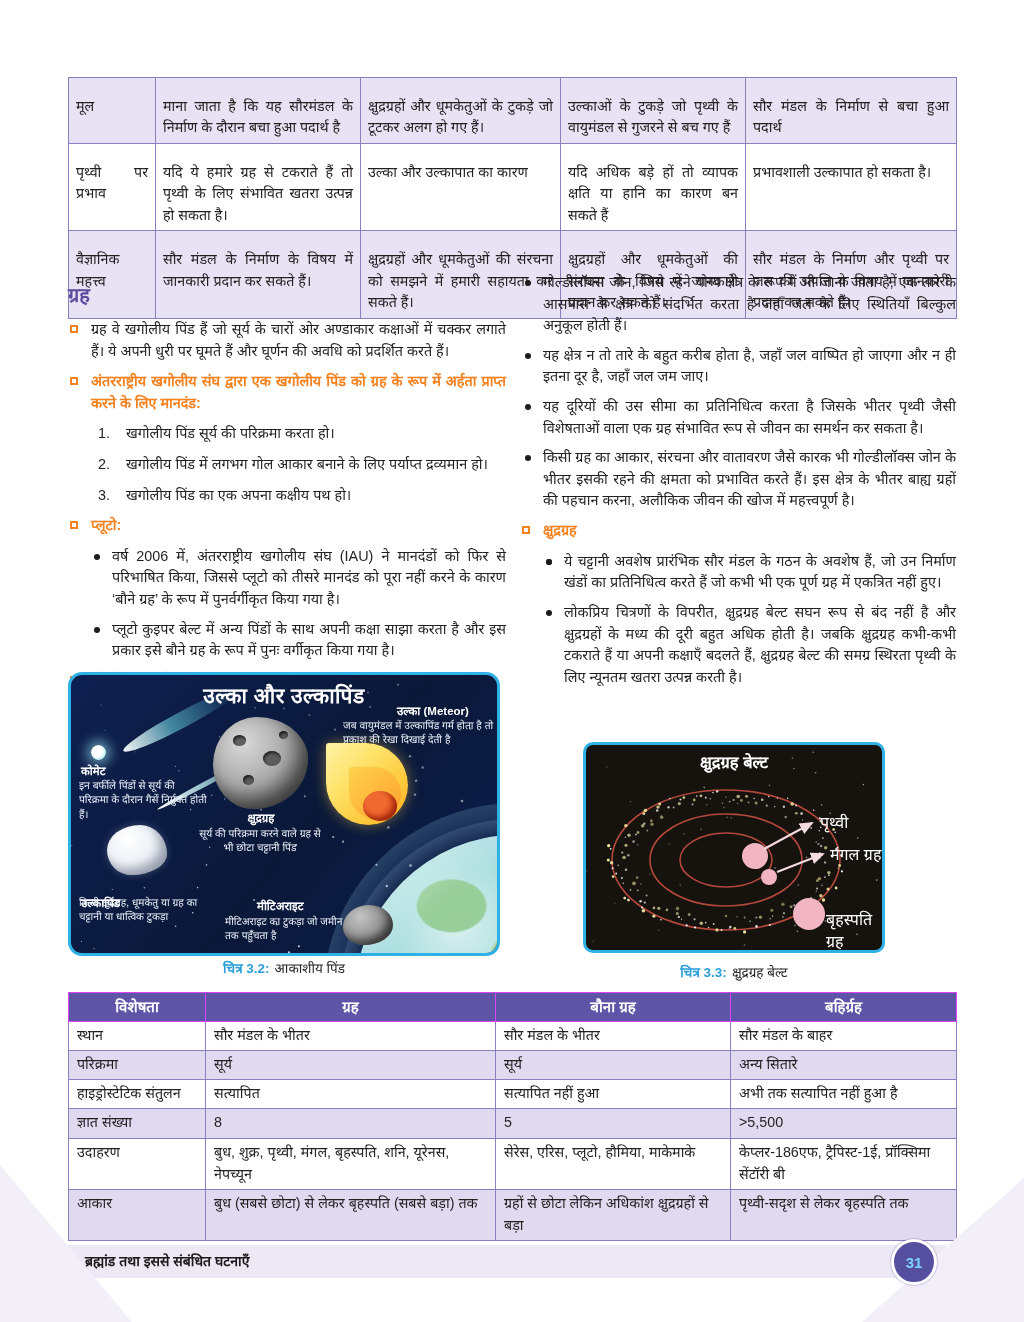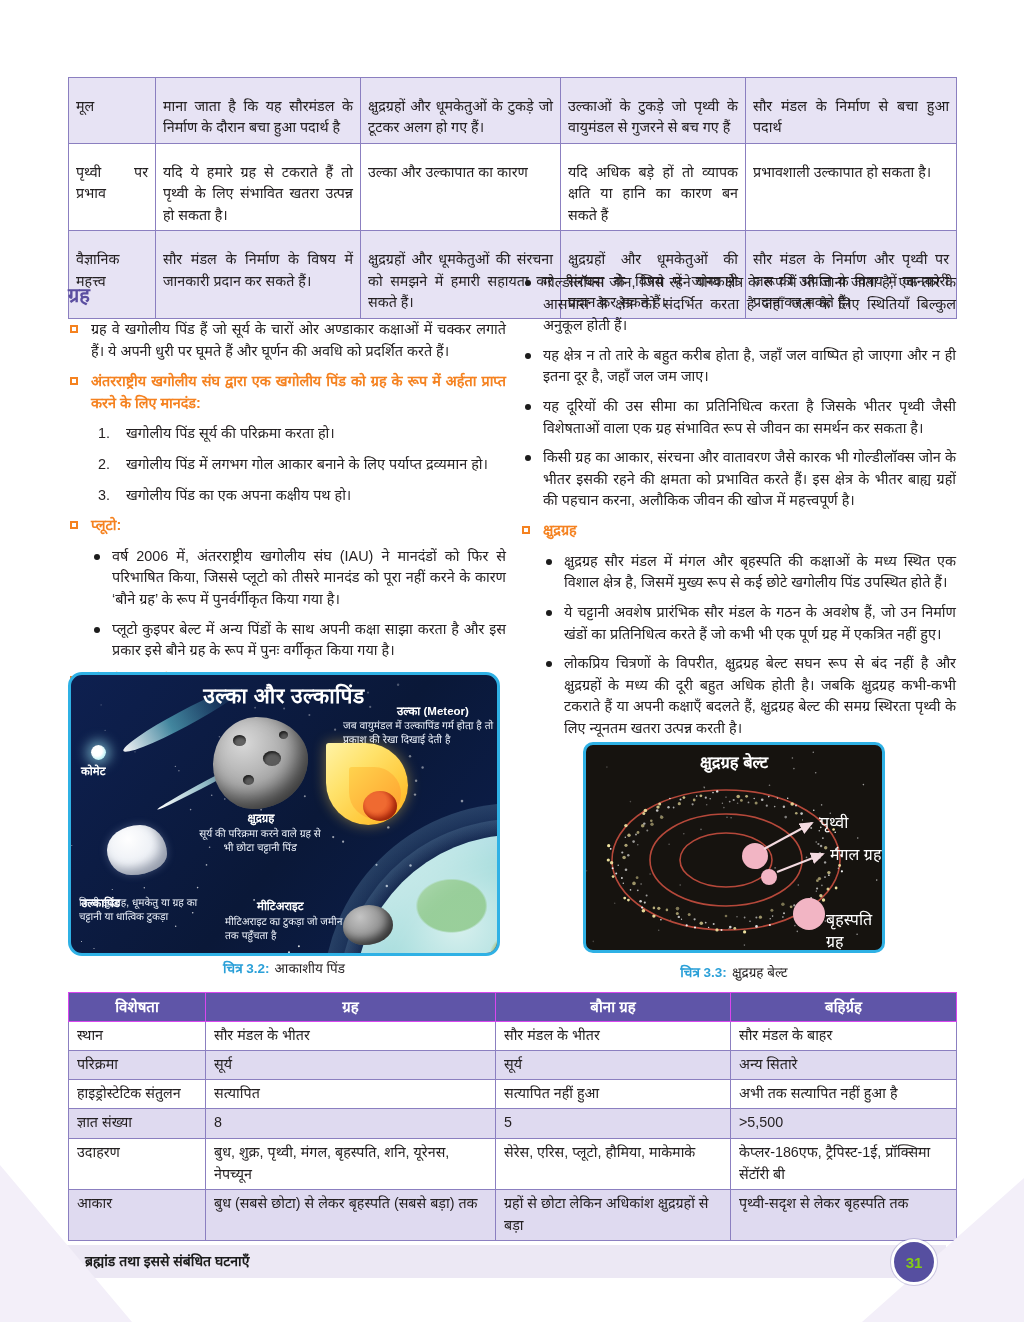--- a/index.html
+++ b/index.html
@@ -174,21 +174,21 @@
     position:absolute; left:0; top:1245px; width:946px; height:33px;
     background:#ece8f4;
   }
   .footer-title {
     position:absolute; left:85px; top:1245px; height:36px; line-height:33px;
     font-weight:bold; font-size:14px; color:#1a1a1a;
   }
   .page-badge {
     position:absolute; left:891px; top:1239px; width:46px; height:46px; border-radius:50%;
     background:#564fa0; border:3px solid #ffffff; box-shadow:0 0 0 1px rgba(86,79,160,.25);
-    color:#84cc16; font-weight:bold; font-size:15px;
+    color:#7dd3fc; font-weight:bold; font-size:15px;
     display:flex; align-items:center; justify-content:center;
   }
 </style>
 </head>
 <body>
 
 <table class="toptable">
   <colgroup>
       <col style="width:87px">
       <col style="width:205px">
@@ -283,21 +283,20 @@
     <span class="dot"></span>
     <span>किसी ग्रह का आकार, संरचना और वातावरण जैसे कारक भी गोल्डीलॉक्स जोन के भीतर इसकी रहने की क्षमता को प्रभावित करते हैं। इस क्षेत्र के भीतर बाह्य ग्रहों की पहचान करना, अलौकिक जीवन की खोज में महत्त्वपूर्ण है।</span>
   </div>
 
   <div class="sqitem">
     <span class="sq"></span>
     <span class="orange">क्षुद्रग्रह</span>
   </div>
   <div class="dotitem" style="margin-left:23px;">
     <span class="dot"></span>
-    <span>क्षुद्रग्रह सौर मंडल में मंगल और बृहस्पति की कक्षाओं के मध्य स्थित एक विशाल क्षेत्र है, जिसमें मुख्य रूप से कई छोटे खगोलीय पिंड उपस्थित होते हैं।</span>
   </div>
   <div class="dotitem" style="margin-left:23px;">
     <span class="dot"></span>
     <span>ये चट्टानी अवशेष प्रारंभिक सौर मंडल के गठन के अवशेष हैं, जो उन निर्माण खंडों का प्रतिनिधित्व करते हैं जो कभी भी एक पूर्ण ग्रह में एकत्रित नहीं हुए।</span>
   </div>
   <div class="dotitem" style="margin-left:23px;">
     <span class="dot"></span>
     <span>लोकप्रिय चित्रणों के विपरीत, क्षुद्रग्रह बेल्ट सघन रूप से बंद नहीं है और क्षुद्रग्रहों के मध्य की दूरी बहुत अधिक होती है। जबकि क्षुद्रग्रह कभी-कभी टकराते हैं या अपनी कक्षाएँ बदलते हैं, क्षुद्रग्रह बेल्ट की समग्र स्थिरता पृथ्वी के लिए न्यूनतम खतरा उत्पन्न करती है।</span>
   </div>
 </div>
@@ -399,20 +398,21 @@
 
   <div class="rock-white"></div>
   <div class="rock-gray"></div>
 
   <div class="f32-title">उल्का और उल्कापिंड</div>
 
   <div class="f32-lbl" style="left:326px; top:28px;">उल्का (Meteor)</div>
   <div class="f32-desc" style="left:272px; top:44px; width:152px;">जब वायुमंडल में उल्कापिंड गर्म होता है तो प्रकाश की रेखा दिखाई देती है</div>
 
   <div class="f32-lbl" style="left:10px; top:88px;">कोमेट</div>
+  <div class="f32-desc" style="left:8px; top:104px; width:128px;">इन बर्फीले पिंडों से सूर्य की परिक्रमा के दौरान गैसें निर्मुक्त होती हैं।</div>
 
   <div class="f32-lbl" style="left:140px; top:135px; width:100px; text-align:center;">क्षुद्रग्रह</div>
   <div class="f32-desc" style="left:126px; top:152px; width:126px; text-align:center;">सूर्य की परिक्रमा करने वाले ग्रह से भी छोटा चट्टानी पिंड</div>
 
   <div class="f32-lbl" style="left:10px; top:220px;text-align:right;">उल्कापिंड</div>
   <div class="f32-desc" style="left:8px; top:221px; width:142px;">किसी क्षुद्रग्रह, धूमकेतु या ग्रह का चट्टानी या धात्विक टुकड़ा</div>
 
   <div class="f32-lbl" style="left:186px; top:223px;">मीटिअराइट</div>
   <div class="f32-desc" style="left:154px; top:240px; width:118px;">मीटिअराइट का टुकड़ा जो जमीन तक पहुँचता है</div>
 </div>

